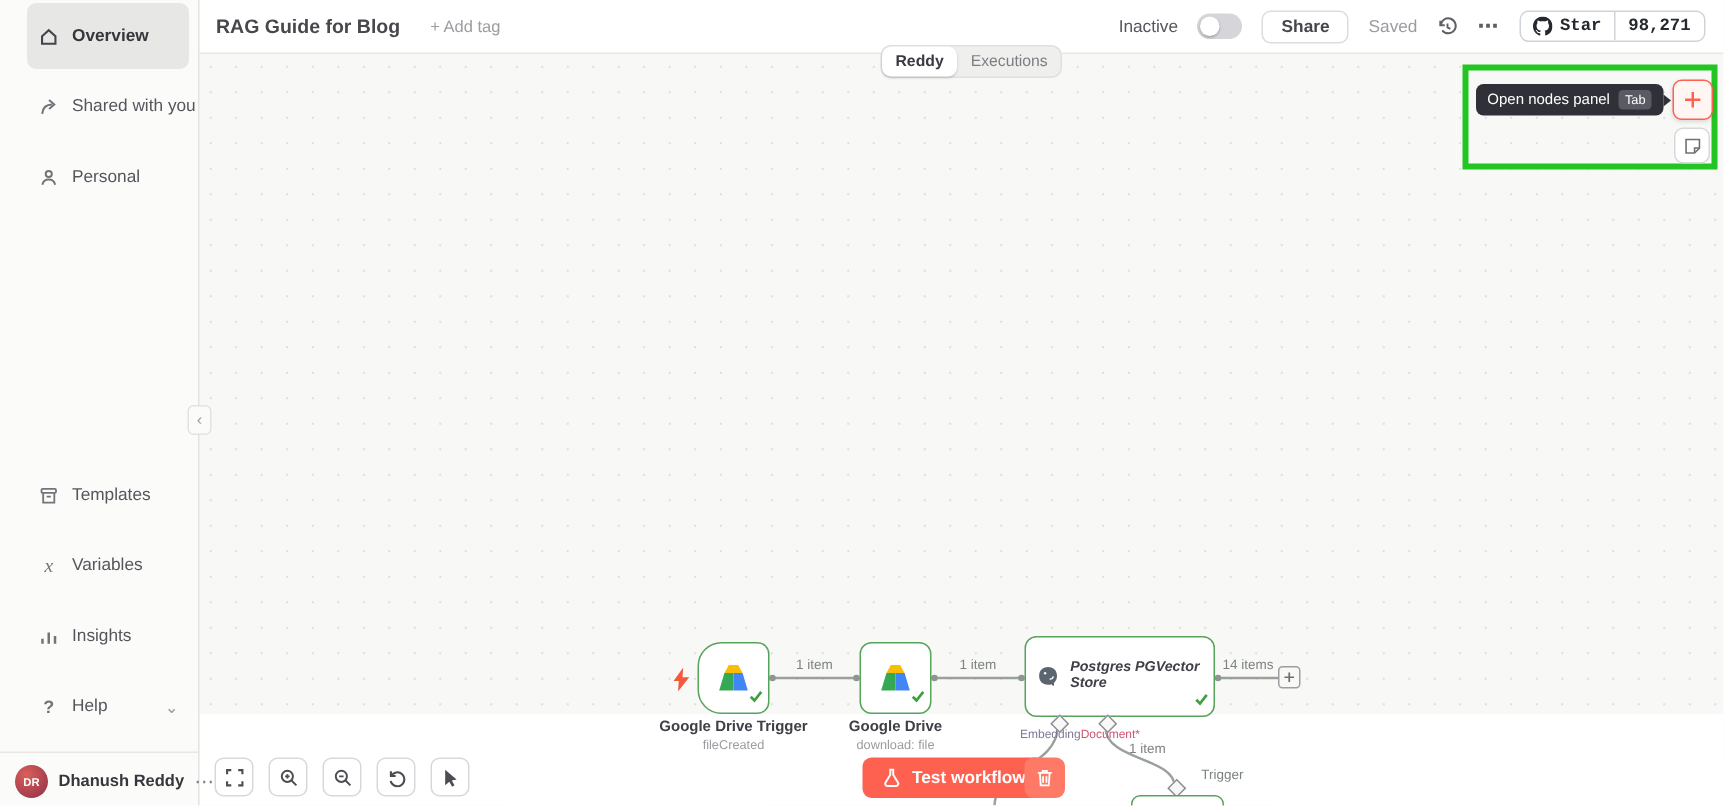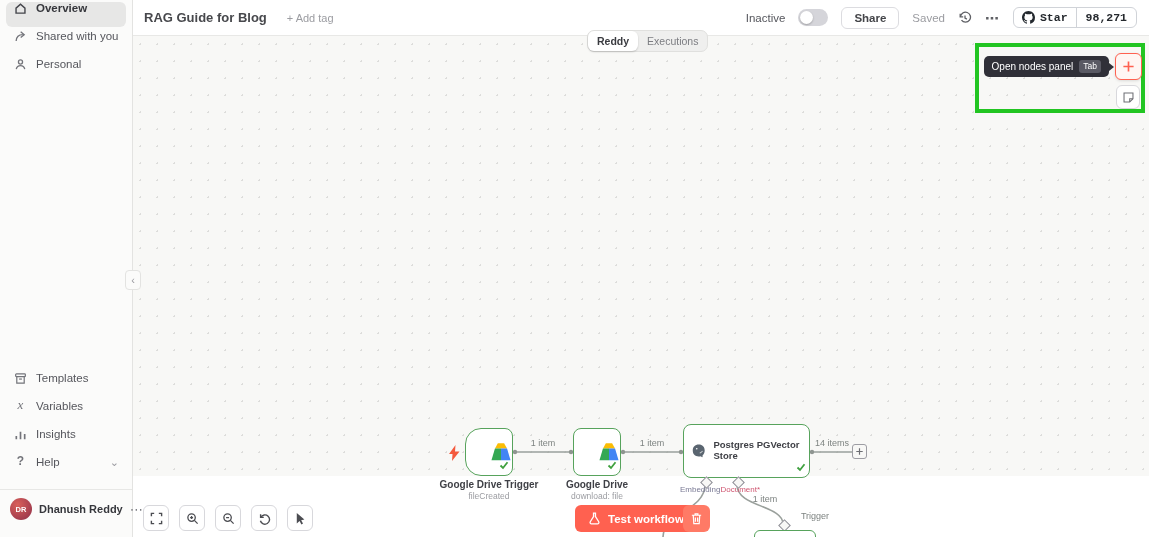--- a/index.html
+++ b/index.html
@@ -10,31 +10,31 @@
   }
   
   .sidebar{position:absolute;left:0;top:0;width:132px;height:537px;background:#fbfbfa;
     border-right:1px solid #e3e3e1;display:flex;flex-direction:column;z-index:30;}
   .logo-row{display:flex;align-items:center;justify-content:space-between;padding:8px 8px 6px 10px;}
   .logo{display:flex;align-items:center;gap:3px;}
   .logo-text{font-size:13px;font-weight:bold;color:#3d3e46;letter-spacing:.2px;}
   .sb-add{width:24px;height:24px;border:1px solid #d7d7db;border-radius:6px;background:#fff;
     display:flex;align-items:center;justify-content:center;color:#55565c;cursor:pointer;}
   .nav{display:flex;flex-direction:column;gap:3px;padding:2px 6px;}
-  .nav-item{height:25px;display:flex;gap:8px;padding:0 7px;border-radius:6px;
-    font-size:11.5px;color:#55565c;cursor:pointer;white-space:nowrap;}
+  .nav-item{height:44px;display:flex;align-items:center;gap:8px;padding:0 7px;border-radius:6px;
+    font-size:11.5px;color:#55565c;cursor:pointer;white-space:nowrap;margin-left:12px;}
   .nav-item.active{background:#e7e7e6;color:#36373c;font-weight:bold;}
   .nico{width:15px;display:flex;justify-content:center;color:#73747a;flex:0 0 15px;}
   .nav-item.active .nico{color:#44454b;}
   .var-x{font-family:"Liberation Serif",serif;font-style:italic;font-size:13px;line-height:10px;}
   .q-mark{font-weight:bold;font-size:12px;line-height:10px;}
   .chev-right{margin-left:auto;color:#9a9aa0;font-size:11px;}
   .sb-bottom{margin-top:auto;}
   .sb-divider{border-top:1px solid #e7e7e5;margin:6px 0 0 0;}
-  .user-row{display:flex;align-items:center;gap:7px;padding:8px 8px 17px 10px;cursor:pointer;}
+  .user-row{display:flex;align-items:center;gap:7px;padding:8px 8px 5px 10px;cursor:pointer;}
   .avatar{width:22px;height:22px;border-radius:50%;background:radial-gradient(circle at 35% 30%,#d9605a,#8e2f49);
     color:#fff;font-size:7.5px;font-weight:bold;display:flex;align-items:center;justify-content:center;flex:0 0 22px;}
   .user-name{font-size:11px;font-weight:bold;color:#36373c;white-space:nowrap;}
   .user-dots{margin-left:auto;color:#7c7d82;font-size:13px;letter-spacing:1px;}
   .collapse-handle{position:absolute;left:125px;top:270px;width:14px;height:18px;background:#fbfbfa;
     border:1px solid #e3e3e1;border-radius:4px;display:flex;align-items:center;justify-content:center;
     color:#9a9aa0;font-size:11px;z-index:40;cursor:pointer;}
   
   .main{position:absolute;left:132px;top:0;width:1017px;height:476px;}
   .topbar{position:absolute;left:0;top:0;right:0;height:36px;background:#fff;border-bottom:1px solid #e8e8e6;
@@ -60,21 +60,21 @@
     background-image:radial-gradient(#dddddb 1px,transparent 1px);background-size:17px 17px;}
   .tabs{position:absolute;left:455px;top:30px;display:flex;background:#efefee;border:1px solid #e0e0de;
     border-radius:7px;z-index:25;}
   .tab{font-size:10.5px;padding:4px 9px;border-radius:6px;color:#7c7d82;cursor:pointer;}
   .tab.active{background:#fff;color:#3a3b40;font-weight:bold;box-shadow:0 1px 2px rgba(0,0,0,.18);}
   
   .wires{position:absolute;left:0;top:0;z-index:3;pointer-events:none;}
   .wire-label{position:absolute;font-size:9px;color:#7d8381;text-align:center;z-index:4;}
   
   .node{position:absolute;background:#fff;border:1.6px solid #57a35c;box-sizing:border-box;z-index:5;cursor:pointer;
-    display:flex;align-items:center;justify-content:flex-end;}
+    display:flex;align-items:center;justify-content:center;font-style:italic;}
   .node-sq{width:48px;height:48px;border-radius:8px;}
   .node-trigger{border-radius:16px 8px 8px 16px;}
   .node-wide{width:127px;height:54px;border-radius:8px;gap:6px;padding:0 6px;}
   .node .check{position:absolute;right:3px;bottom:1px;}
   .bolt{position:absolute;left:-17px;top:16px;}
   .nw-name{font-size:9.5px;font-weight:bold;color:#3f4046;line-height:1.15;}
   .node-label{position:absolute;text-align:center;z-index:4;}
   .nl-name{font-size:10px;font-weight:bold;color:#3f4046;}
   .nl-sub{font-size:8.5px;color:#9b9ca1;margin-top:1px;}
   .port{position:absolute;width:7px;height:7px;border:1.2px solid #8d8d95;background:#f8f8f6;

